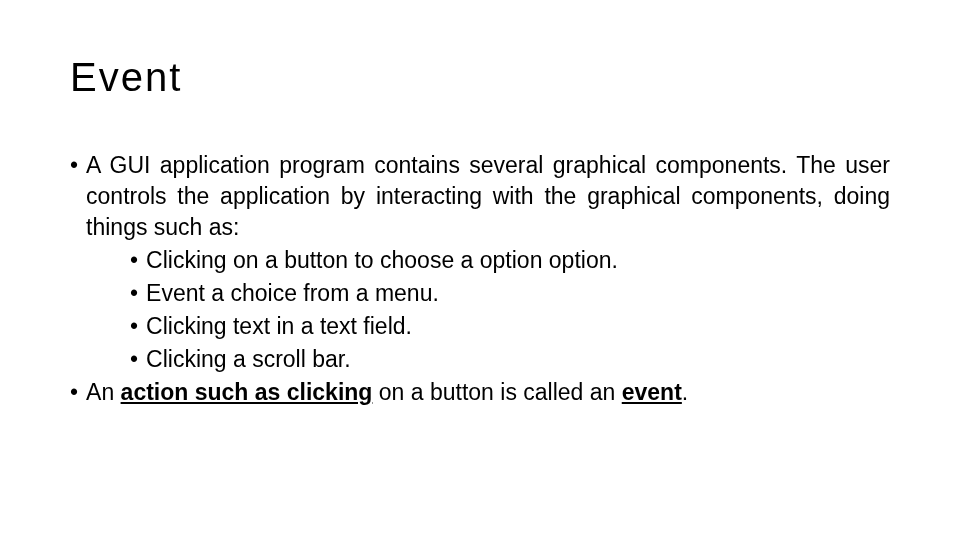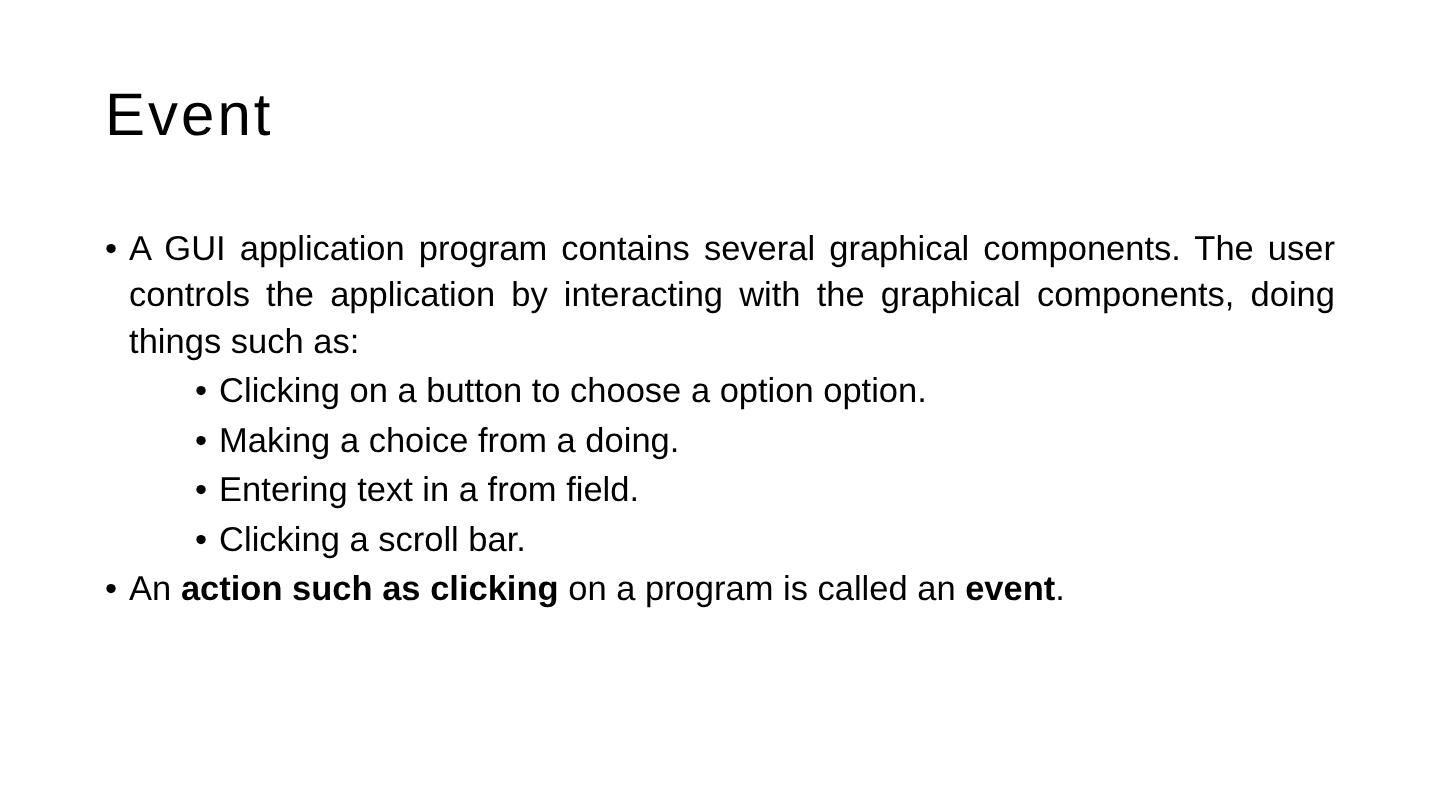--- a/index.html
+++ b/index.html
@@ -42,20 +42,21 @@
       text-align: justify;
       text-align-last: left;
     }
     .sub-list {
       padding-left: 60px;
       margin-top: 2px;
       margin-bottom: 2px;
     }
     .bold {
       font-weight: bold;
+      text-decoration: underline;
     }
   </style>
 </head>
 <body>
 
 <h1 class="title">Event</h1>
 
 <div class="content">
 
   <div class="bullet-row">
@@ -63,32 +64,32 @@
     <div class="bullet-text justify">A GUI application program contains several graphical components. The user controls the application by interacting with the graphical components, doing things such as:</div>
   </div>
 
   <div class="sub-list">
     <div class="bullet-row">
       <div class="bullet-mark">•</div>
       <div class="bullet-text">Clicking on a button to choose a option option.</div>
     </div>
     <div class="bullet-row">
       <div class="bullet-mark">•</div>
-      <div class="bullet-text">Making a choice from a doing.</div>
+      <div class="bullet-text">Event a choice from a menu.</div>
     </div>
     <div class="bullet-row">
       <div class="bullet-mark">•</div>
-      <div class="bullet-text">Entering text in a from field.</div>
+      <div class="bullet-text">Clicking text in a text field.</div>
     </div>
     <div class="bullet-row">
       <div class="bullet-mark">•</div>
       <div class="bullet-text">Clicking a scroll bar.</div>
     </div>
   </div>
 
   <div class="bullet-row">
     <div class="bullet-mark">•</div>
     <div class="bullet-text">
-      <span>An </span><span class="bold">action such as clicking</span><span> on a program is called an </span><span class="bold">event</span><span>.</span>
+      <span>An </span><span class="bold">action such as clicking</span><span> on a button is called an </span><span class="bold">event</span><span>.</span>
     </div>
   </div>
 
 </div>
 
 </body></html>

